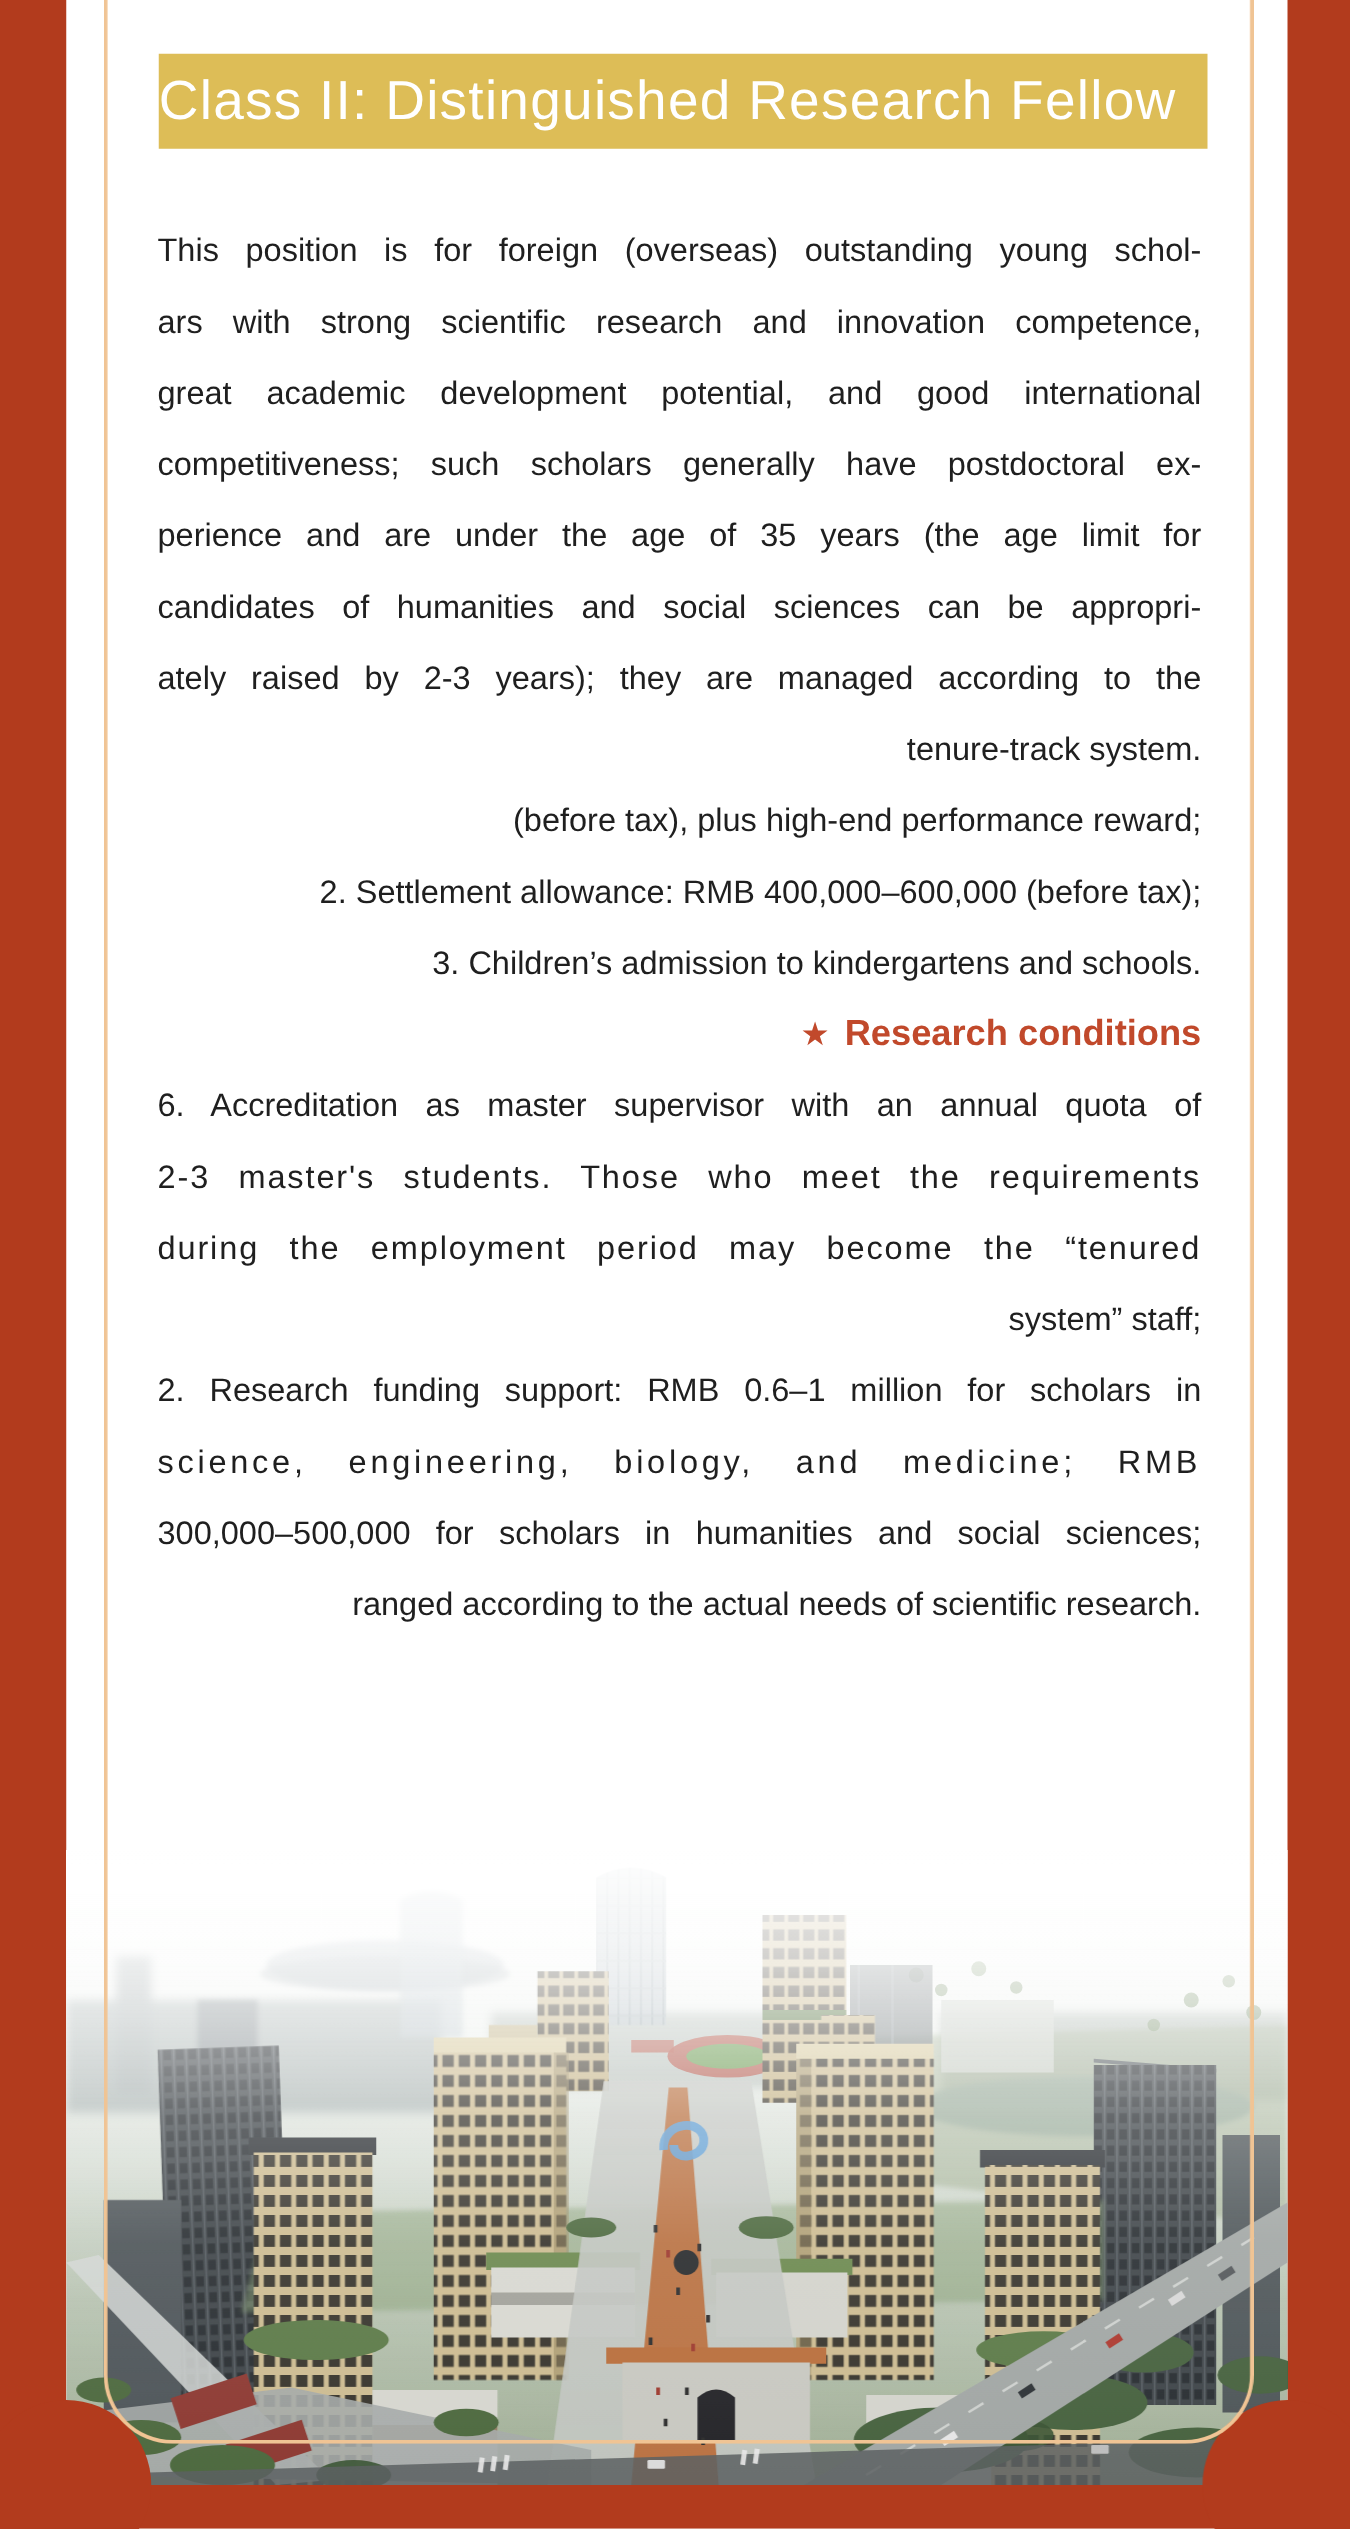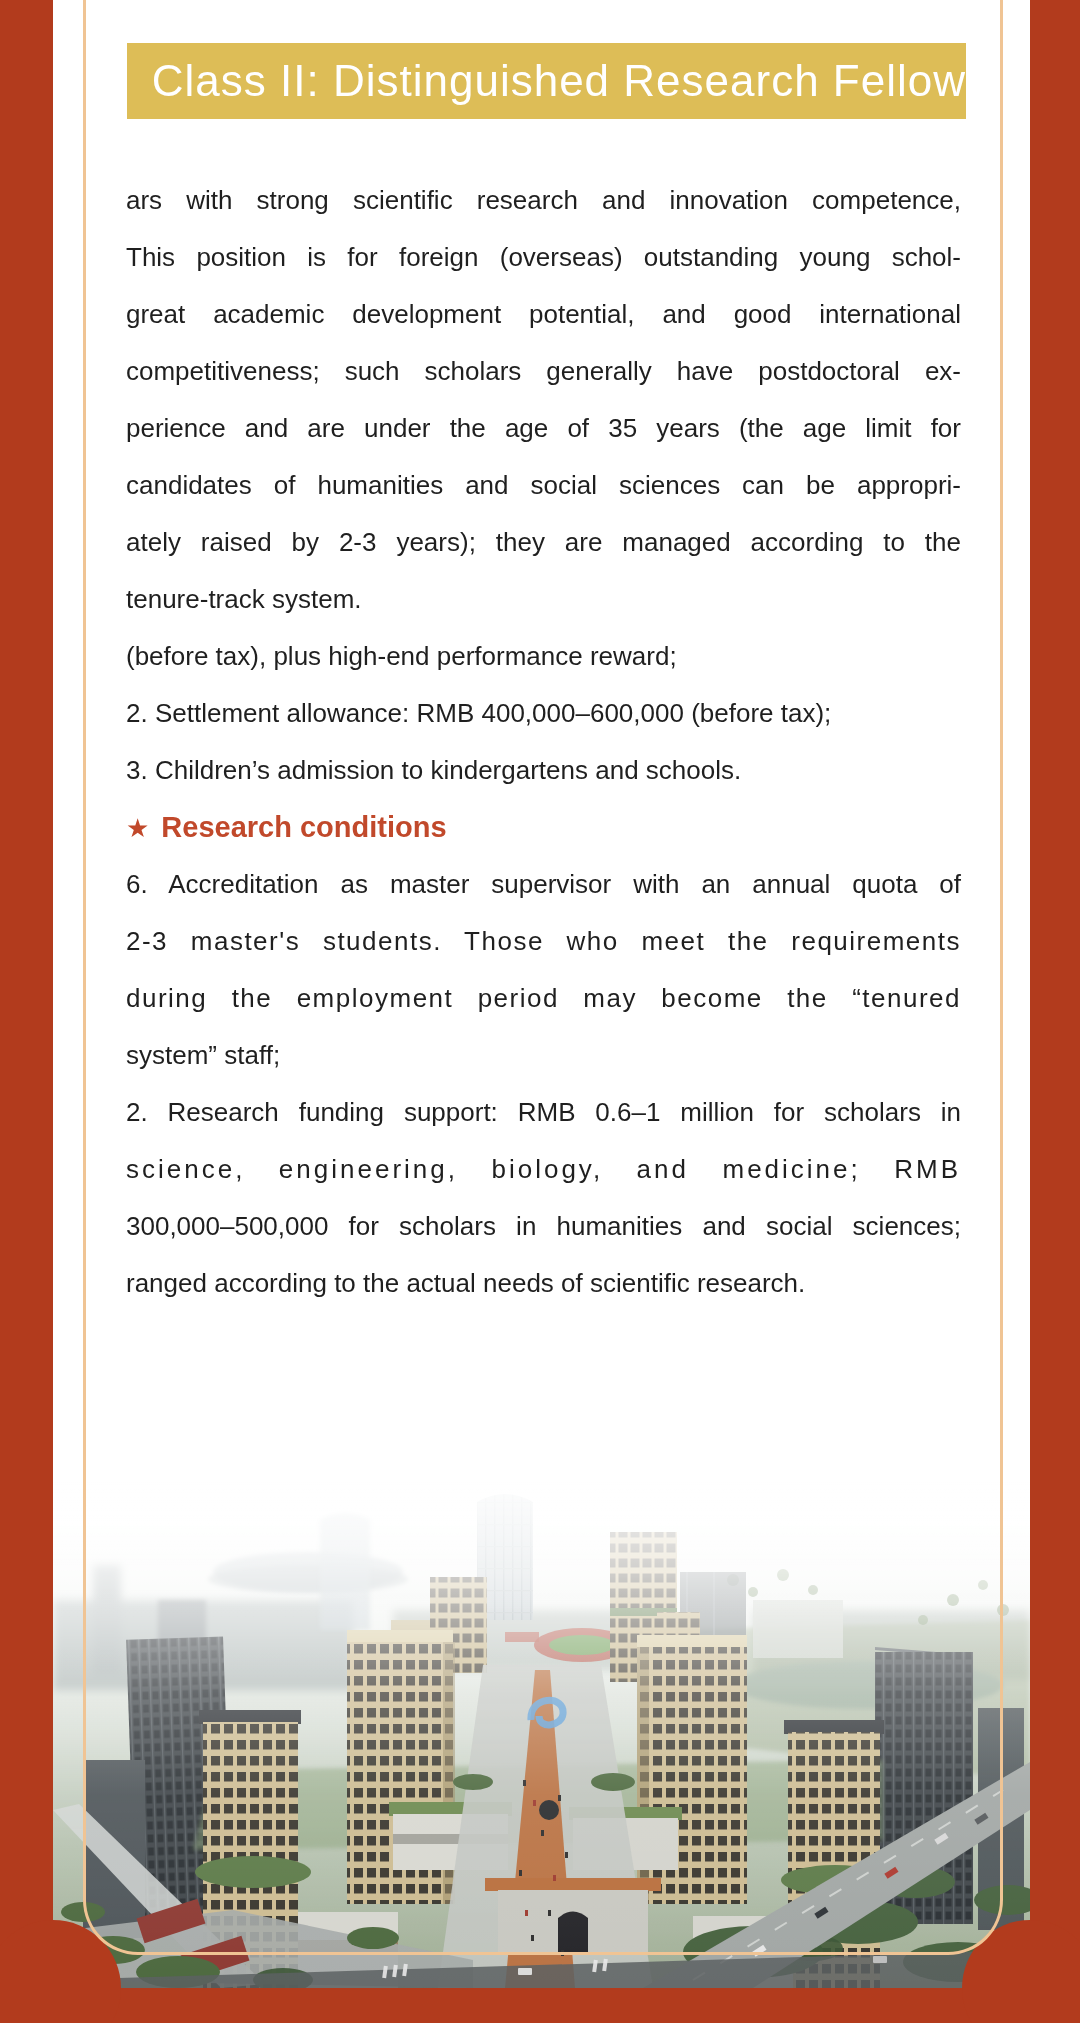--- a/index.html
+++ b/index.html
@@ -21,27 +21,27 @@
     z-index:40;pointer-events:none;}
 
   
   .notch{position:absolute;width:136px;height:136px;border-radius:50%;
     background:var(--bg);z-index:30;}
   .notch-l{left:-68px;top:1920px;}
   .notch-r{left:909px;top:1920px;}
 
   
   .banner{position:absolute;left:74px;top:43px;width:839px;height:76px;
-    background:var(--banner);display:flex;align-items:center;justify-content:flex-end;}
+    background:var(--banner);display:flex;align-items:center;justify-content:flex-start;}
   .banner span{color:var(--banner-text);font-size:44px;letter-spacing:1px;font-weight:400;}
 
   
   .text-block{position:absolute;left:73px;top:172px;width:835px;}
   .ln{height:57px;line-height:57px;font-size:26px;color:var(--text);
-    text-align:left;white-space:normal;}
+    text-align:right;white-space:normal;}
   .j{text-align:justify;text-align-last:justify;}
   .ls2{letter-spacing:1.5px;}
   .ls4{letter-spacing:3px;}
   .head{font-size:29px;font-weight:700;color:var(--heading);}
   .head .star{font-size:26px;margin-right:12px;font-weight:400;}
   .head span{color:var(--heading);}
 
   
   .photo{position:absolute;left:0;top:1480px;width:977px;height:508px;display:block;z-index:10;}
 </style>
@@ -50,22 +50,22 @@
 
 <div class="stage">
 
   <div class="card">
 
     <div class="banner">
       <span>Class II: Distinguished Research Fellow</span>
     </div>
 
     <div class="text-block">
+      <div class="ln j">This position is for foreign (overseas) outstanding young schol-</div>
       <div class="ln j">ars with strong scientific research and innovation competence,</div>
-      <div class="ln j">This position is for foreign (overseas) outstanding young schol-</div>
       <div class="ln j">great academic development potential, and good international</div>
       <div class="ln j">competitiveness; such scholars generally have postdoctoral ex-</div>
       <div class="ln j">perience and are under the age of 35 years (the age limit for</div>
       <div class="ln j">candidates of humanities and social sciences can be appropri-</div>
       <div class="ln j">ately raised by 2-3 years); they are managed according to the</div>
       <div class="ln">tenure-track system.</div>
 
       <div class="ln">(before tax), plus high-end performance reward;</div>
       <div class="ln">2. Settlement allowance: RMB 400,000–600,000 (before tax);</div>
       <div class="ln">3. Children’s admission to kindergartens and schools.</div>

